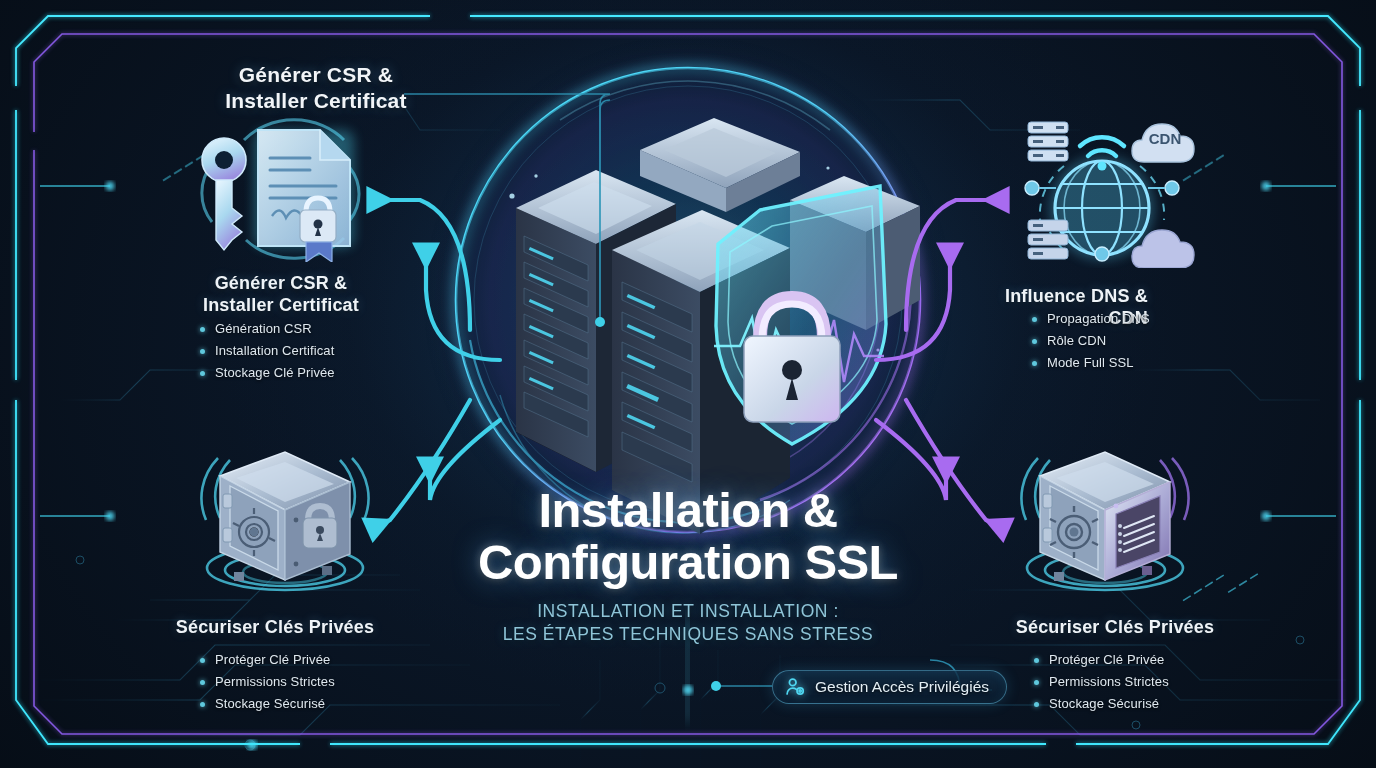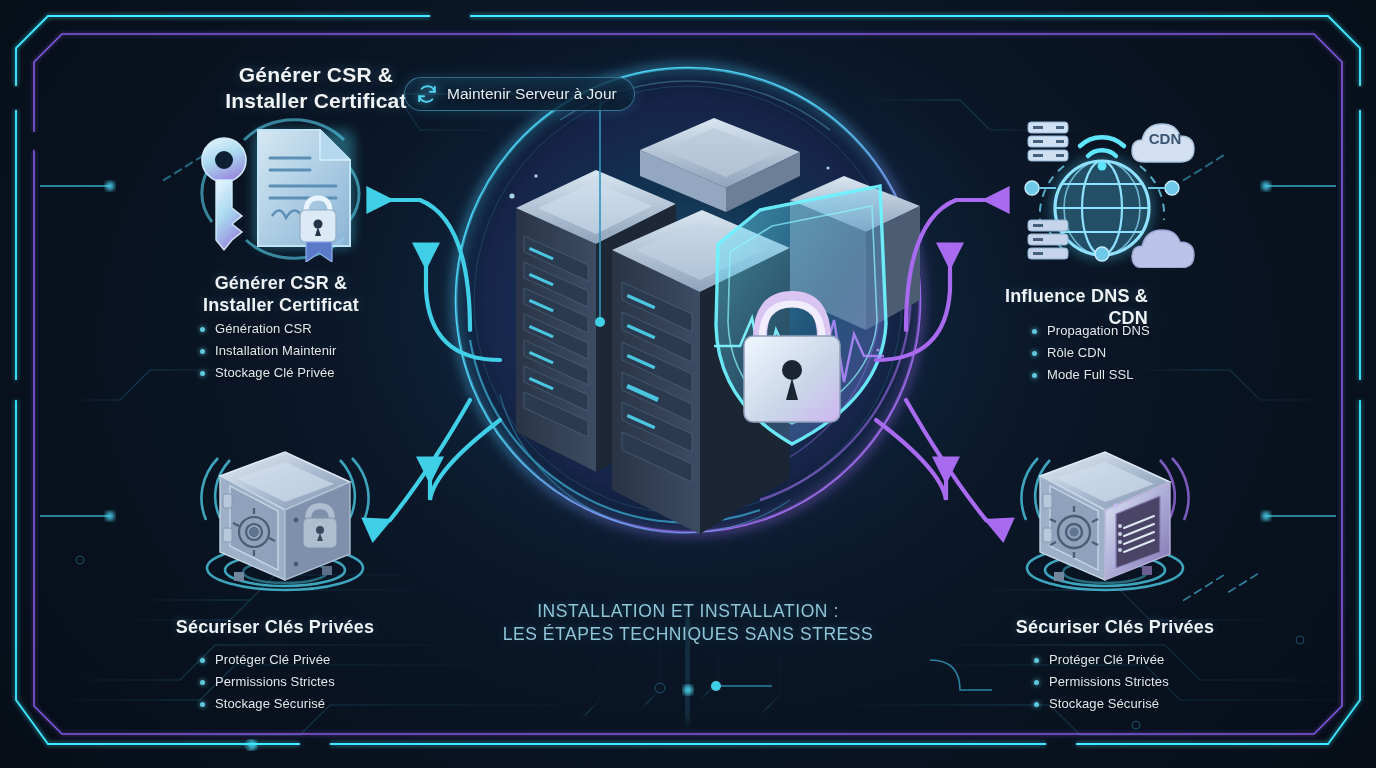--- a/index.html
+++ b/index.html
@@ -415,21 +415,21 @@
       <path d="M134 115 L131 124 H137 Z" fill="#223247"></path>
     </g>
 
     <path d="M122 130 H148 V150 L135 141 L122 150 Z" fill="#5a79c9" stroke="#8fb3e8" stroke-width="1.2"></path>
   </svg>
 
   <div class="qhead" style="left:186px; top:272px; width:190px; text-align:center;">Générer CSR &amp;
 Installer Certificat</div>
   <ul class="qlist" style="left:198px; top:318px;">
     <li>Génération CSR</li>
-    <li>Installation Maintenir</li>
+    <li>Installation Certificat</li>
     <li>Stockage Clé Privée</li>
   </ul>
 
 
   <svg style="position:absolute;left:1002px;top:108px;" width="200" height="160" viewBox="0 0 200 160">
     <g filter="url(#soft6)" opacity=".3">
         <circle cx="100" cy="100" r="52" fill="#5fd8ff"></circle>
       </g>
 
     <g fill="none" stroke="#69d5ef" stroke-width="2" stroke-dasharray="8 7" opacity=".8">
@@ -488,21 +488,21 @@
         <circle cx="170" cy="80" r="7"></circle>
         <circle cx="100" cy="146" r="7"></circle>
     </g>
     <g stroke="#6fc8e8" stroke-width="2">
         <path d="M37 80 H54 M146 80 H163"></path>
       </g>
   </svg>
 
   <div class="qhead" style="left:952px; top:272px; width:196px; text-align:right;margin-top:13px;">Influence DNS &amp;
 CDN</div>
-  <ul class="qlist" style="left:1030px; top:320px;">
+  <ul class="qlist" style="left:1030px; top:308px;">
     <li>Propagation DNS</li>
     <li>Rôle CDN</li>
     <li>Mode Full SSL</li>
   </ul>
 
   <svg style="position:absolute;left:190px;top:440px;" width="190" height="160" viewBox="0 0 190 160">
     <g fill="none" stroke="#4fd6f0" stroke-width="2.6" opacity=".75">
       <path d="M28 18 A70 62 0 0 0 16 80"></path>
         <path d="M40 20 A62 56 0 0 0 30 78"></path>
       <path d="M162 18 A70 62 0 0 1 174 80"></path>
@@ -593,29 +593,31 @@
     </g>
   </svg>
 
   <div class="qhead" style="left:995px; top:616px; width:240px; text-align:center;">Sécuriser Clés Privées</div>
   <ul class="qlist" style="left:1032px; top:649px;">
     <li>Protéger Clé Privée</li>
     <li>Permissions Strictes</li>
     <li>Stockage Sécurisé</li>
   </ul>
 
+  <div id="center-title">Installation &amp;
+Configuration SSL</div>
   <div id="center-sub">INSTALLATION ET INSTALLATION :
 LES ÉTAPES TECHNIQUES SANS STRESS</div>
 
-  <div class="pill" style="left:404px; top:77px;">
+
+  <div class="pill" style="left:772px; top:670px;">
     <span class="gl">
-      <svg width="22" height="22" viewBox="0 0 24 24" fill="none" stroke="#4fd6f0" stroke-width="2.1" stroke-linecap="round">
-        <path d="M20.5 9.5A8.5 8.5 0 0 0 6.2 6.2"></path>
-          <path d="M3.5 14.5A8.5 8.5 0 0 0 17.8 17.8"></path>
-        <path d="M20.5 4.2v5.3h-5.3"></path>
-          <path d="M3.5 19.8v-5.3h5.3"></path>
+      <svg width="22" height="22" viewBox="0 0 24 24" fill="none" stroke="#4fd6f0" stroke-width="1.9" stroke-linecap="round">
+        <circle cx="9.5" cy="7" r="3.6"></circle>
+        <path d="M3.4 19.5c0-3.7 2.7-6.2 6.1-6.2 1.5 0 2.9.5 4 1.3"></path>
+        <circle cx="17.6" cy="16.4" r="3.4"></circle>
+          <circle cx="17.6" cy="16.4" r="1.2"></circle>
       </svg>
     </span>
-    <span>Maintenir Serveur à Jour</span>
+    <span>Gestion Accès Privilégiés</span>
   </div>
 
-
 </div>
 
 </body></html>

